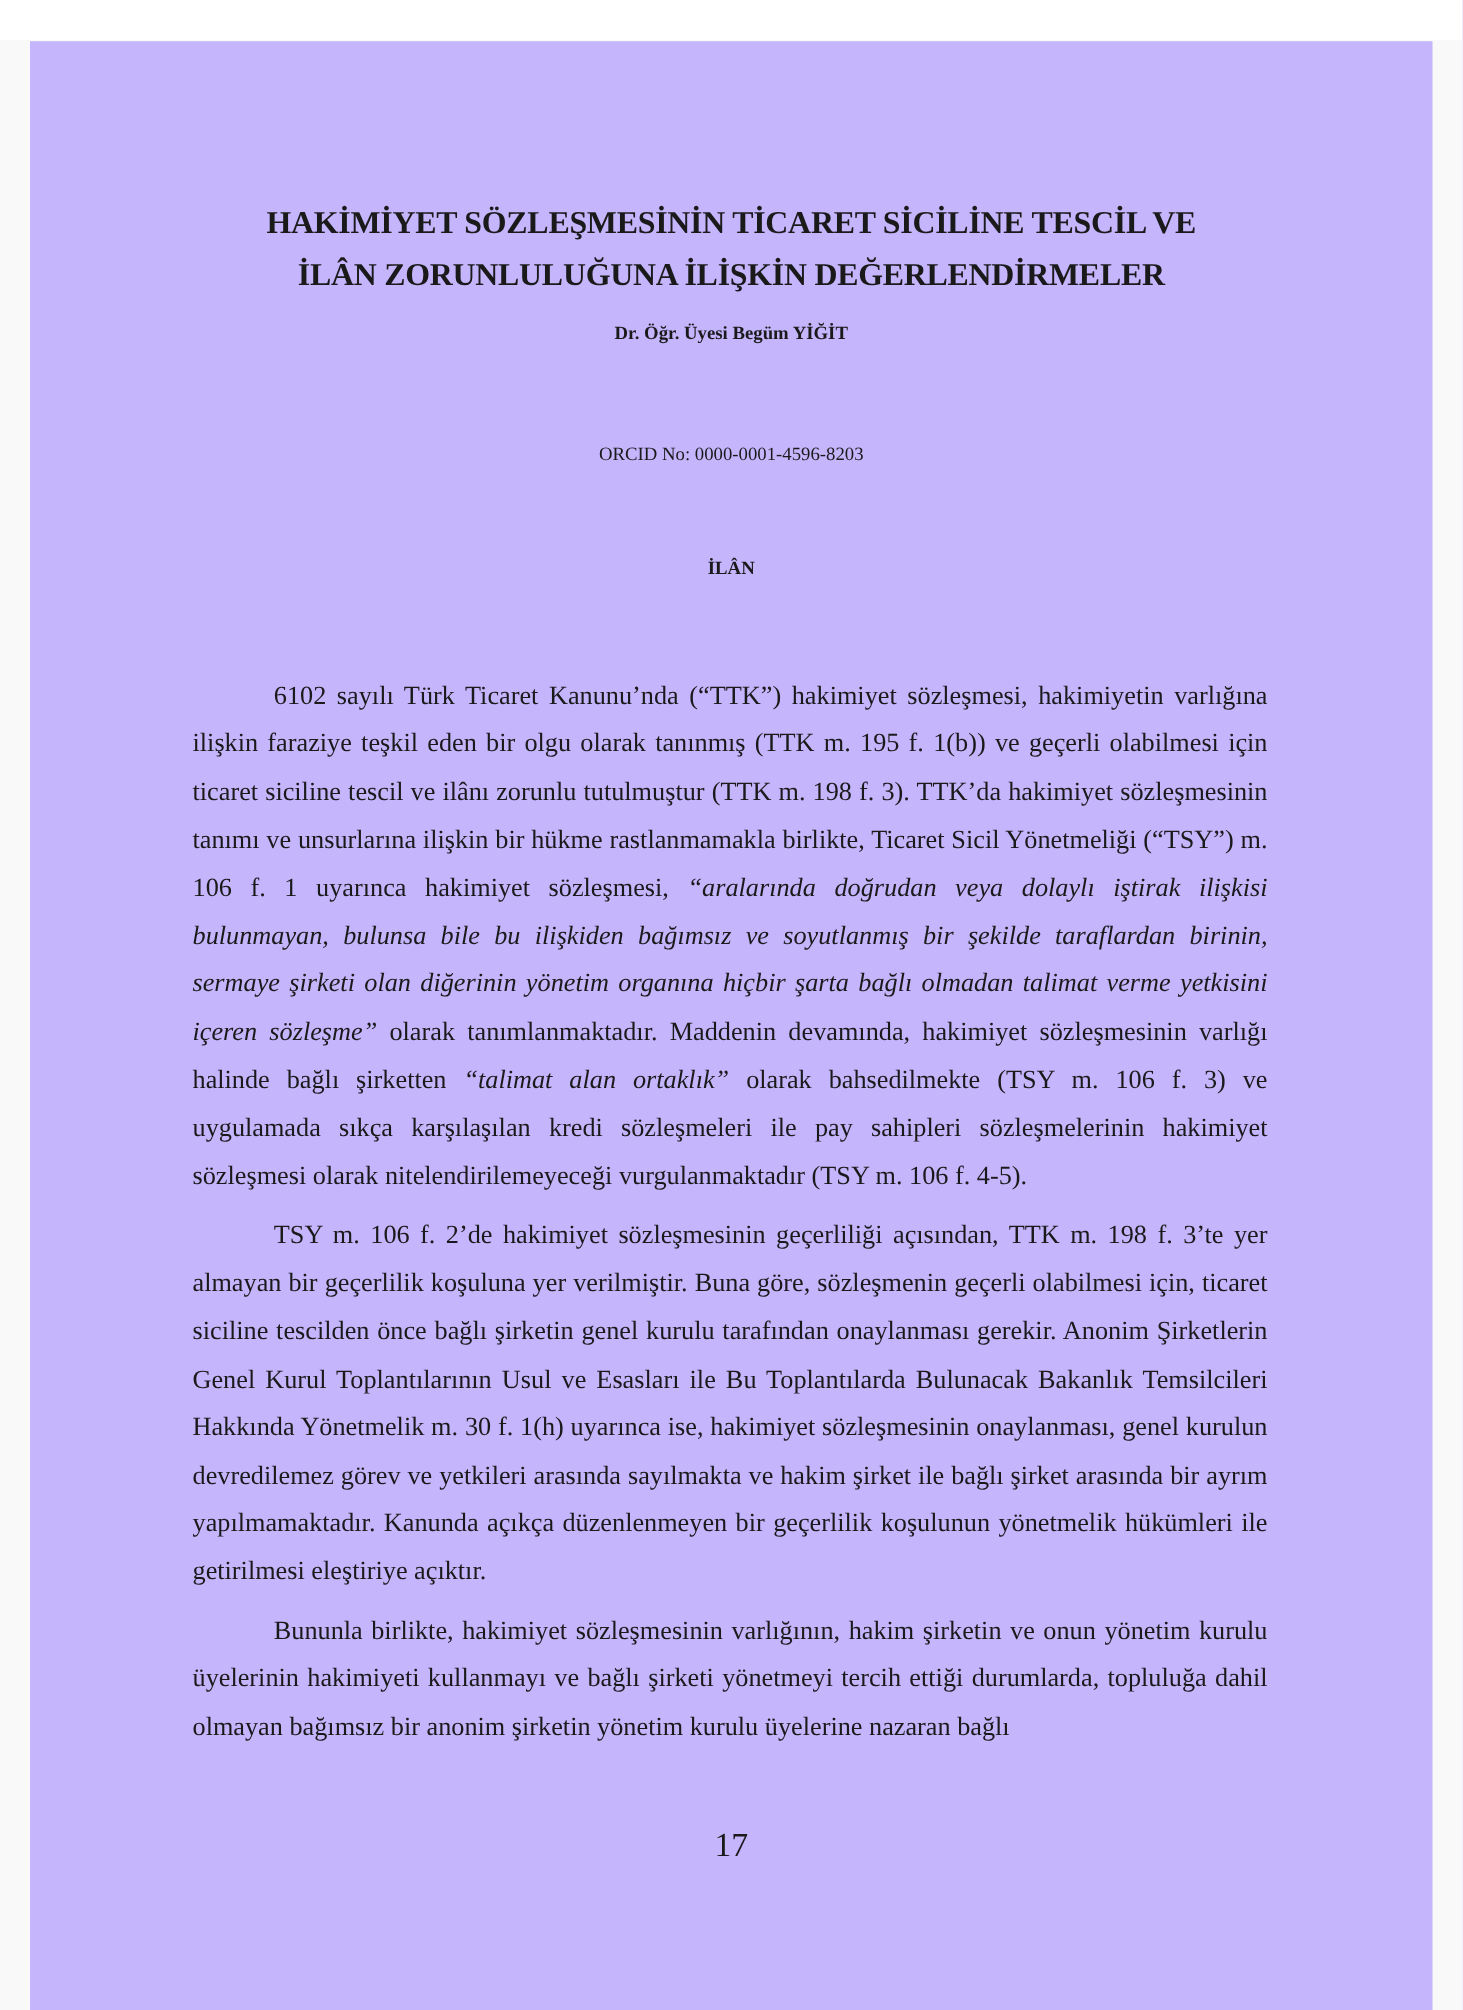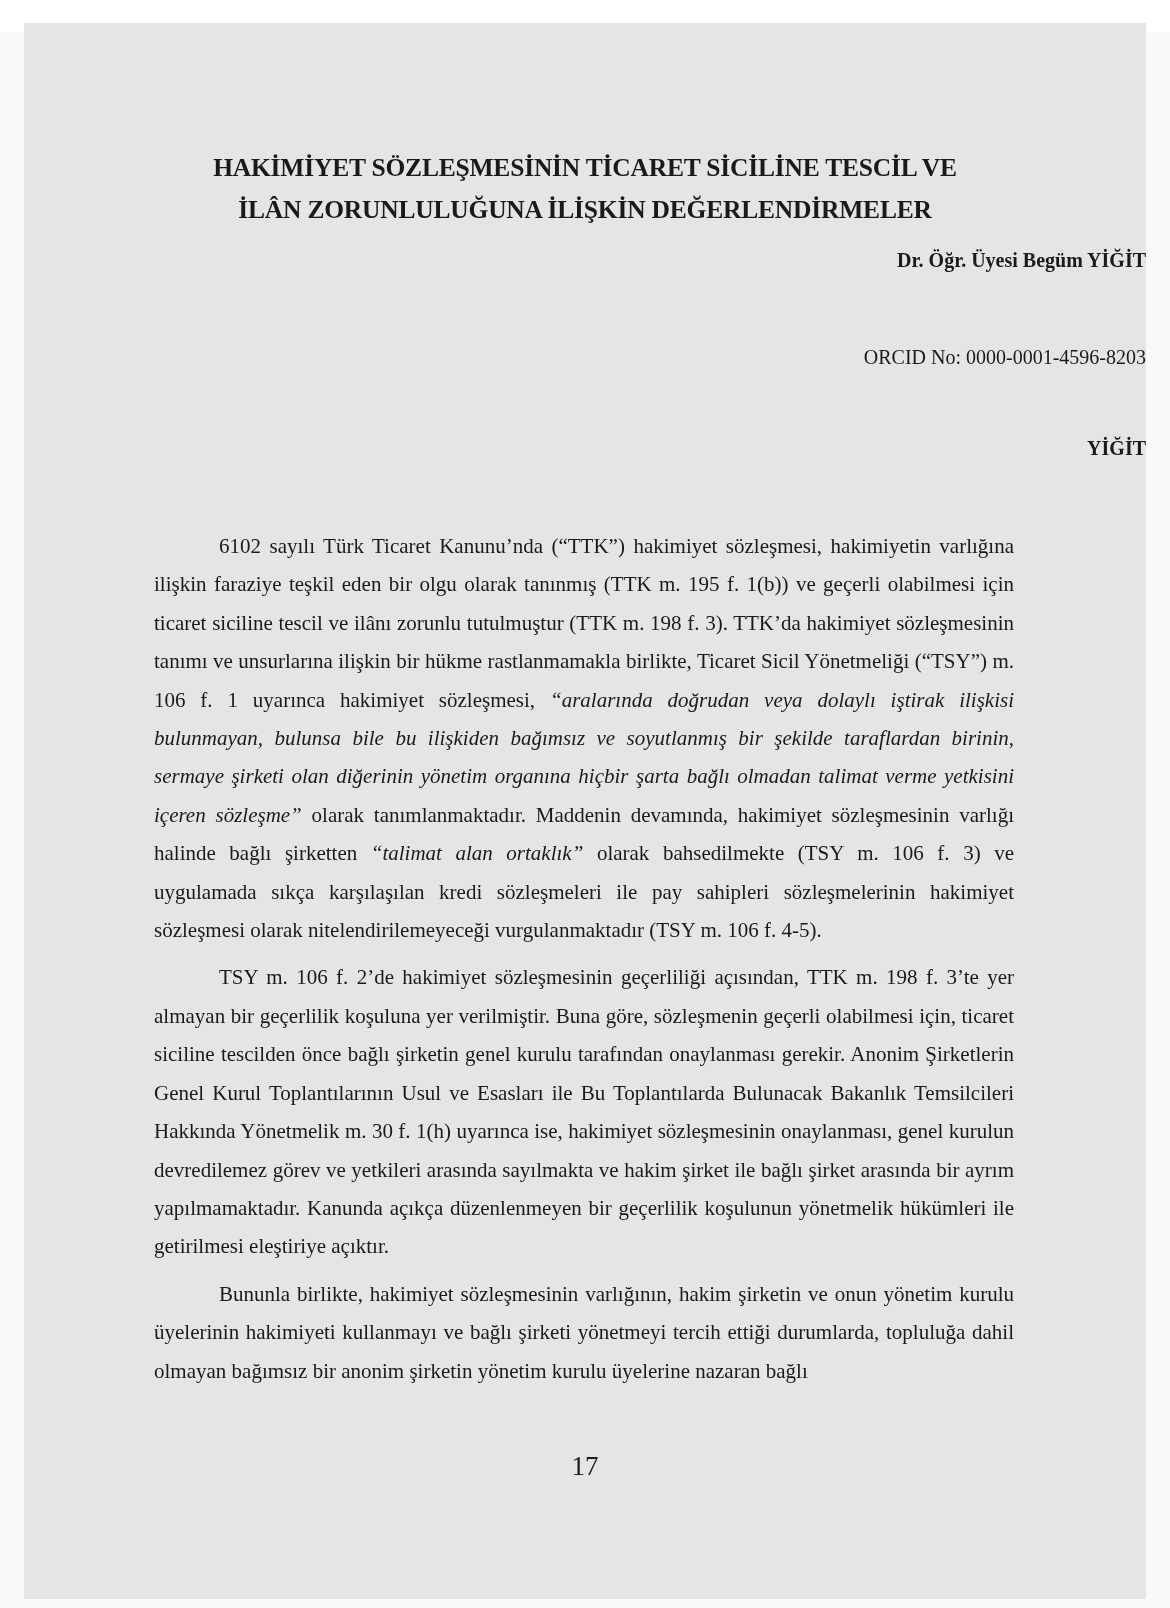--- a/index.html
+++ b/index.html
@@ -16,40 +16,40 @@
       color: #1a1a1a;
     }
     .viewer-bg {
       position: absolute;
       left: 0; top: 32px;
       width: 1170px; height: 1576px;
       background: #f9f9f9;
     }
     .page {
       position: absolute;
-      left: 24px; top: 23px;
+      left: 24px; top: 33px;
       width: 1122px; height: 1576px;
-      background: #e5e5e5;
+      background: #c4b5fd;
     }
     .title {
       position: absolute;
       left: 0; right: 0;
       text-align: center;
       font-weight: bold;
       font-size: 25.5px;
       letter-spacing: -0.2px;
       line-height: 42px;
       top: 124px;
       margin: 0;
     }
     .center-line {
       position: absolute;
       left: 0; right: 0;
-      text-align: right;
-      font-size: 20px;
+      text-align: center;
+      font-size: 15px;
     }
     .author { top: 226px; font-weight: bold; }
     .affil { top: 275px; }
     .orcid { top: 323px; }
     .ozet  { top: 414px; font-weight: bold; }
 
     .body-text {
       position: absolute;
       left: 130px;
       width: 860px;
@@ -77,21 +77,21 @@
 <div class="viewer-bg"></div>
 
 <div class="page">
   <h1 class="title">
     <span>HAKİMİYET SÖZLEŞMESİNİN TİCARET SİCİLİNE TESCİL VE</span><br>
     <span>İLÂN ZORUNLULUĞUNA İLİŞKİN DEĞERLENDİRMELER</span>
   </h1>
 
   <div class="center-line author">Dr. Öğr. Üyesi Begüm YİĞİT</div>
   <div class="center-line orcid">ORCID No: 0000-0001-4596-8203</div>
-  <div class="center-line ozet">YİĞİT</div>
+  <div class="center-line ozet">İLÂN</div>
 
   <div class="body-text p1">
     <p><span>6102 sayılı Türk Ticaret Kanunu’nda (“TTK”) hakimiyet sözleşmesi, hakimiyetin varlığına ilişkin faraziye teşkil eden bir olgu olarak tanınmış (TTK m. 195 f. 1(b)) ve geçerli olabilmesi için ticaret siciline tescil ve ilânı zorunlu tutulmuştur (TTK m. 198 f. 3). TTK’da hakimiyet sözleşmesinin tanımı ve unsurlarına ilişkin bir hükme rastlanmamakla birlikte, Ticaret Sicil Yönetmeliği (“TSY”) m. 106 f. 1 uyarınca hakimiyet sözleşmesi, </span><em>“aralarında doğrudan veya dolaylı iştirak ilişkisi bulunmayan, bulunsa bile bu ilişkiden bağımsız ve soyutlanmış bir şekilde taraflardan birinin, sermaye şirketi olan diğerinin yönetim organına hiçbir şarta bağlı olmadan talimat verme yetkisini içeren sözleşme”</em><span> olarak tanımlanmaktadır. Maddenin devamında, hakimiyet sözleşmesinin varlığı halinde bağlı şirketten </span><em>“talimat alan ortaklık”</em><span> olarak bahsedilmekte (TSY m. 106 f. 3) ve uygulamada sıkça karşılaşılan kredi sözleşmeleri ile pay sahipleri sözleşmelerinin hakimiyet sözleşmesi olarak nitelendirilemeyeceği vurgulanmaktadır (TSY m. 106 f. 4-5).</span></p>
     <p><span>TSY m. 106 f. 2’de hakimiyet sözleşmesinin geçerliliği açısından, TTK m. 198 f. 3’te yer almayan bir geçerlilik koşuluna yer verilmiştir. Buna göre, sözleşmenin geçerli olabilmesi için, ticaret siciline tescilden önce bağlı şirketin genel kurulu tarafından onaylanması gerekir. Anonim Şirketlerin Genel Kurul Toplantılarının Usul ve Esasları ile Bu Toplantılarda Bulunacak Bakanlık Temsilcileri Hakkında Yönetmelik m. 30 f. 1(h) uyarınca ise, hakimiyet sözleşmesinin onaylanması, genel kurulun devredilemez görev ve yetkileri arasında sayılmakta ve hakim şirket ile bağlı şirket arasında bir ayrım yapılmamaktadır. Kanunda açıkça düzenlenmeyen bir geçerlilik koşulunun yönetmelik hükümleri ile getirilmesi eleştiriye açıktır.</span></p>
     <p><span>Bununla birlikte, hakimiyet sözleşmesinin varlığının, hakim şirketin ve onun yönetim kurulu üyelerinin hakimiyeti kullanmayı ve bağlı şirketi yönetmeyi tercih ettiği durumlarda, topluluğa dahil olmayan bağımsız bir anonim şirketin yönetim kurulu üyelerine nazaran bağlı</span></p>
   </div>
 
   <div class="page-number">17</div>
 </div>
 

